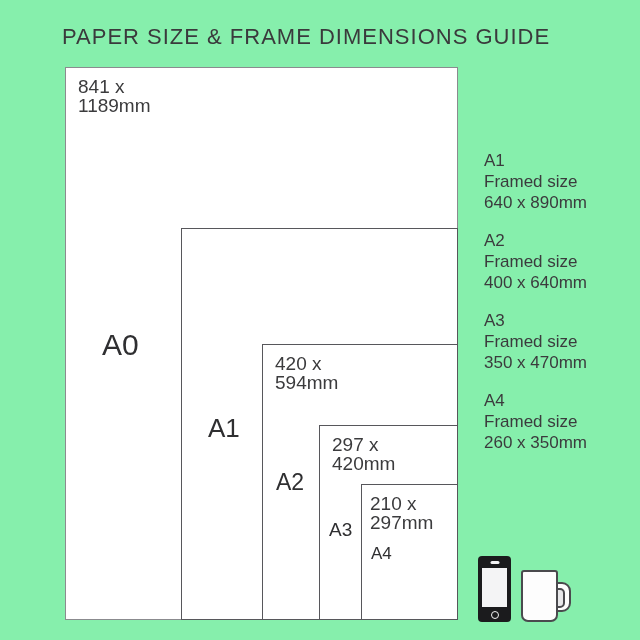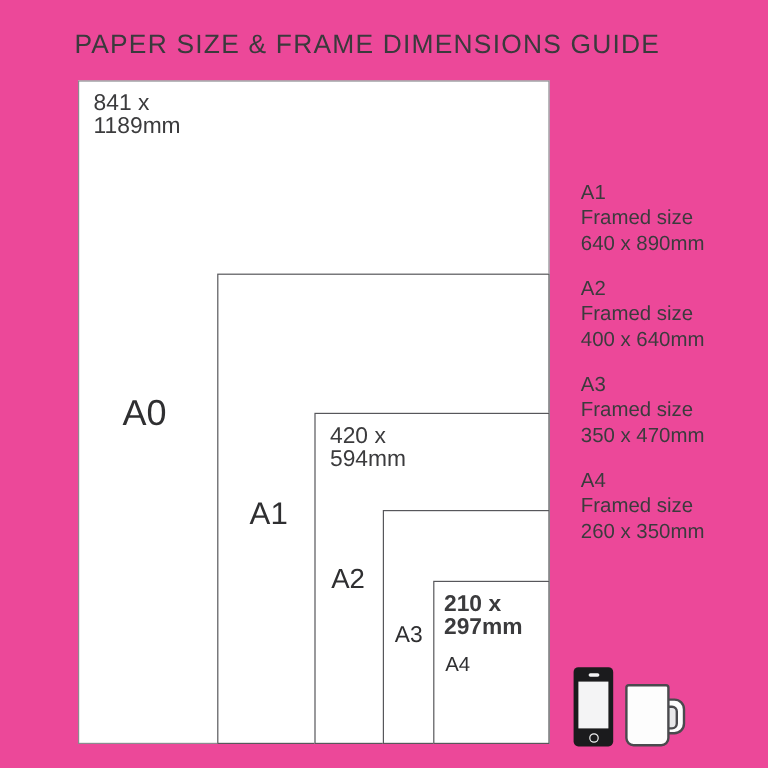--- a/index.html
+++ b/index.html
@@ -3,21 +3,21 @@
 <meta charset="utf-8">
 <style>
   html, body { margin: 0; padding: 0; }
   body {
     width: 640px; height: 640px;
     font-family: "Liberation Sans", sans-serif;
     -webkit-font-smoothing: antialiased;
   }
   .page {
     position: relative; width: 640px; height: 640px;
-    background: #ec4899; overflow: hidden;
+    background: #86efac; overflow: hidden;
   }
 
   
   .title {
     position: absolute; left: 62px; top: 26px;
     font-size: 22px; letter-spacing: 1px; line-height: 1;
     color: #3a3a3c;
   }
 
   
@@ -29,21 +29,21 @@
   .sheet-a1 { left: 181px; top: 228px; width: 277px; height: 392px; }
   .sheet-a2 { left: 262px; top: 344px; width: 196px; height: 276px; }
   .sheet-a3 { left: 319px; top: 425px; width: 139px; height: 195px; }
   .sheet-a4 { left: 361px; top: 484px; width: 97px;  height: 136px; }
 
   .dims {
     position: absolute; left: 12px; top: 9px;
     font-size: 19px; line-height: 19px; color: #3b3b3d;
     white-space: nowrap;
   }
-  .sheet-a4 .dims { left: 8px; font-weight: bold; }
+  .sheet-a4 .dims { left: 8px; }
 
   .size-label { position: absolute; color: #2f2f31; line-height: 1; }
   .sheet-a0 .size-label { left: 36px; top: 262px; font-size: 30px; }
   .sheet-a1 .size-label { left: 26px; top: 186px; font-size: 26px; }
   .sheet-a2 .size-label { left: 13px; top: 126px; font-size: 23px; }
   .sheet-a3 .size-label { left: 9px;  top: 94px;  font-size: 19px; }
   .sheet-a4 .size-label { left: 9px;  top: 60px;  font-size: 17px; }
 
   
   .sidebar {
@@ -114,20 +114,24 @@
 
     <div class="sheet sheet-a2">
       <div class="dims">
         <div>420 x</div>
         <div>594mm</div>
       </div>
       <div class="size-label">A2</div>
     </div>
 
     <div class="sheet sheet-a3">
+      <div class="dims">
+        <div>297 x</div>
+        <div>420mm</div>
+      </div>
       <div class="size-label">A3</div>
     </div>
 
     <div class="sheet sheet-a4">
       <div class="dims">
         <div>210 x</div>
         <div>297mm</div>
       </div>
       <div class="size-label">A4</div>
     </div>

